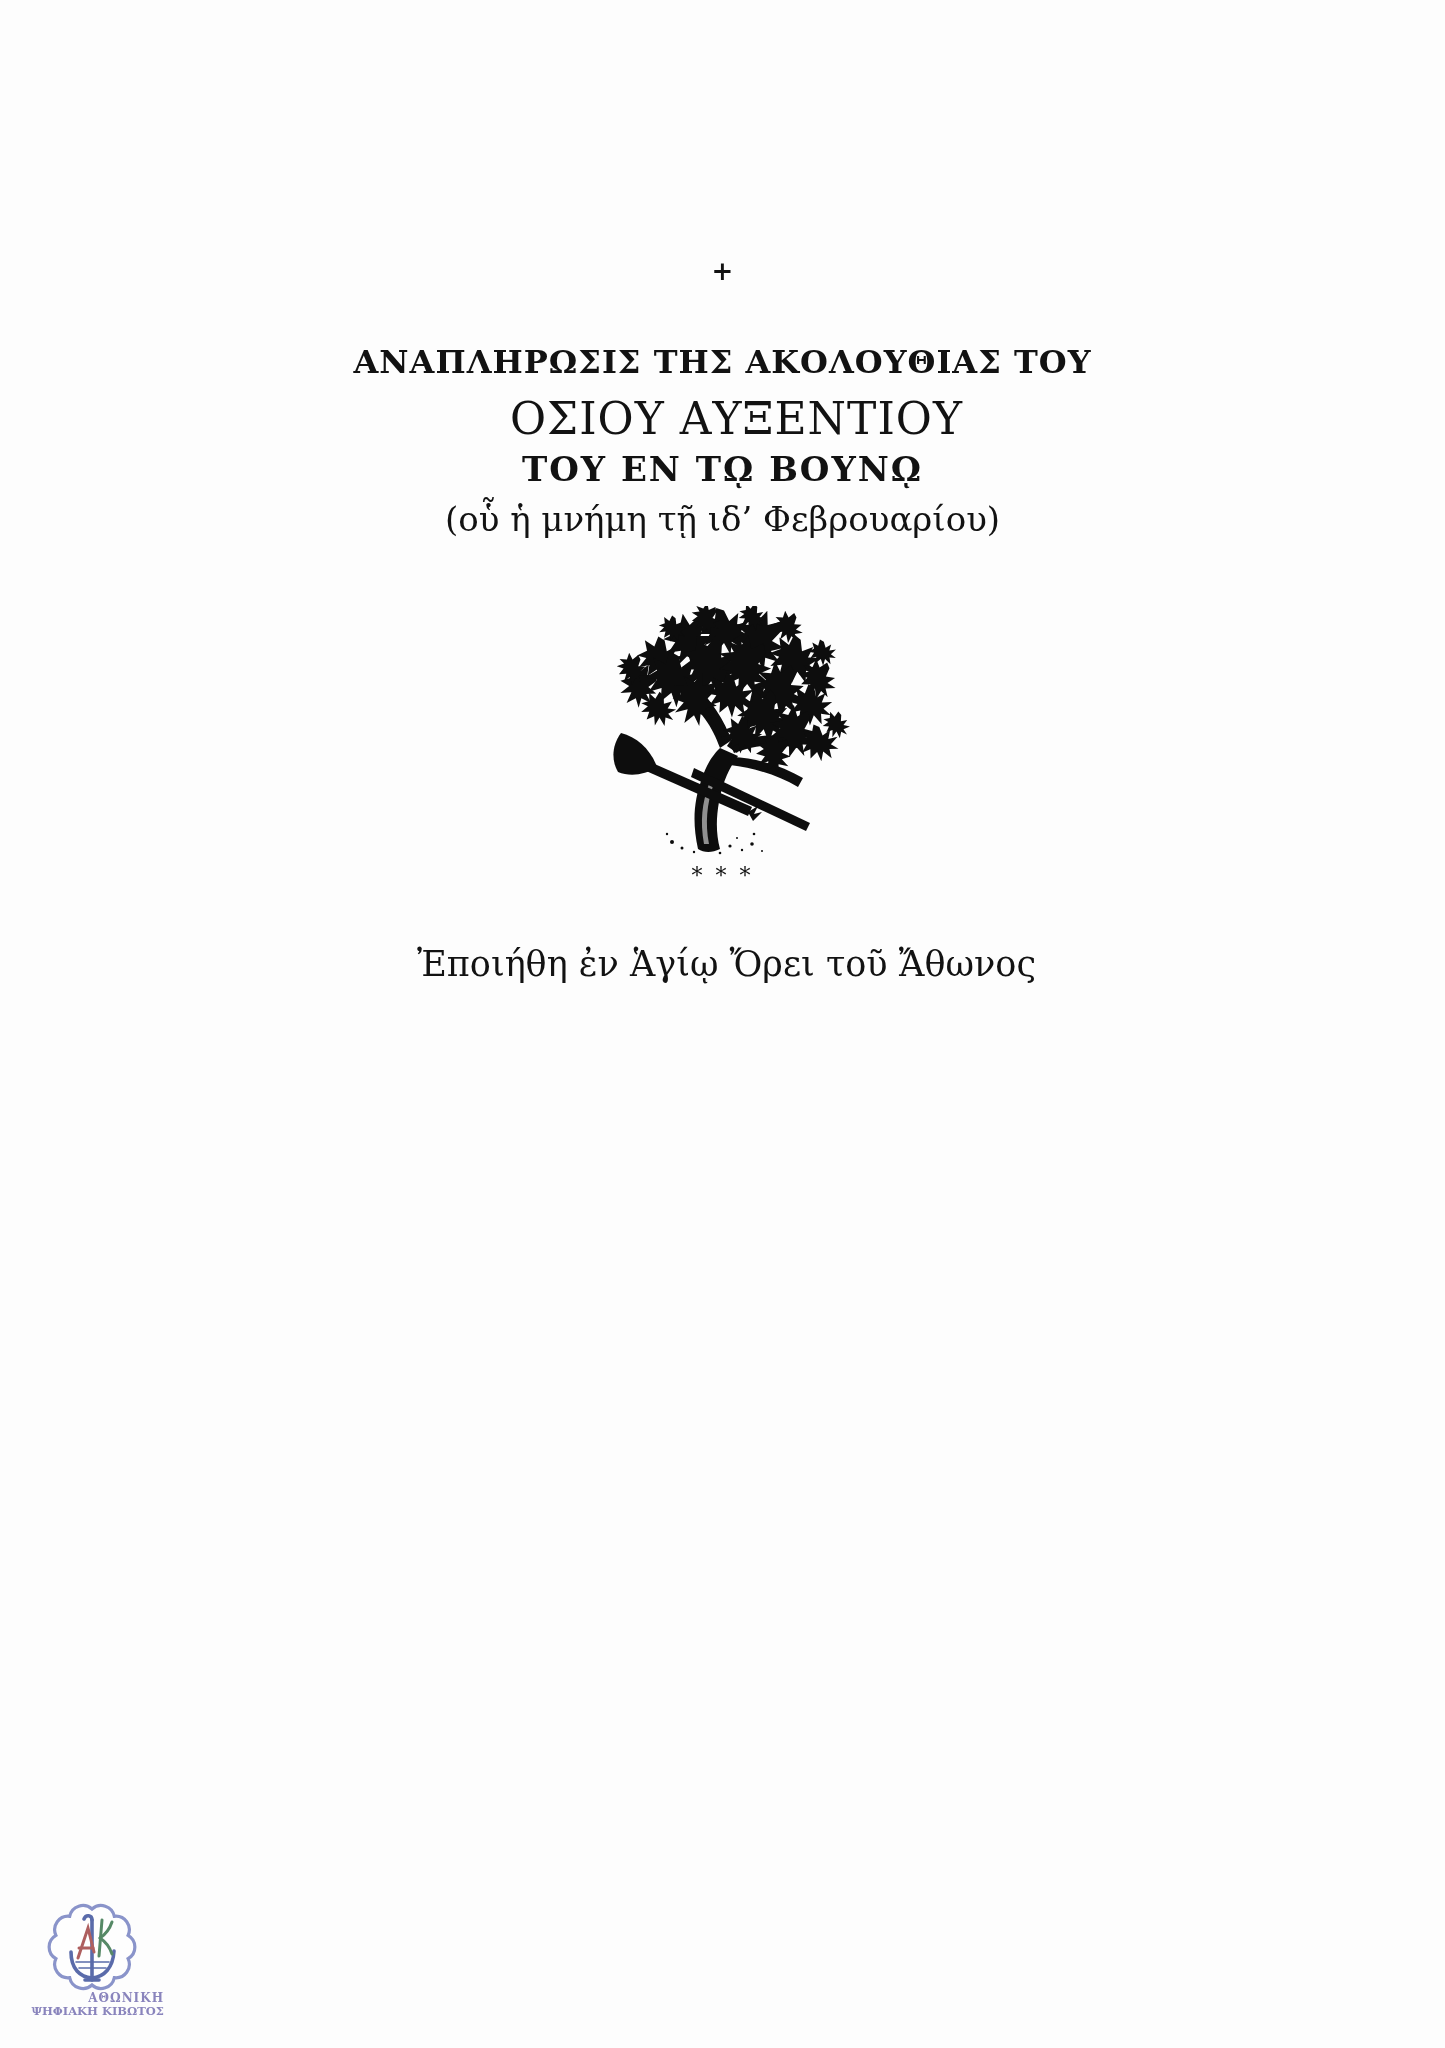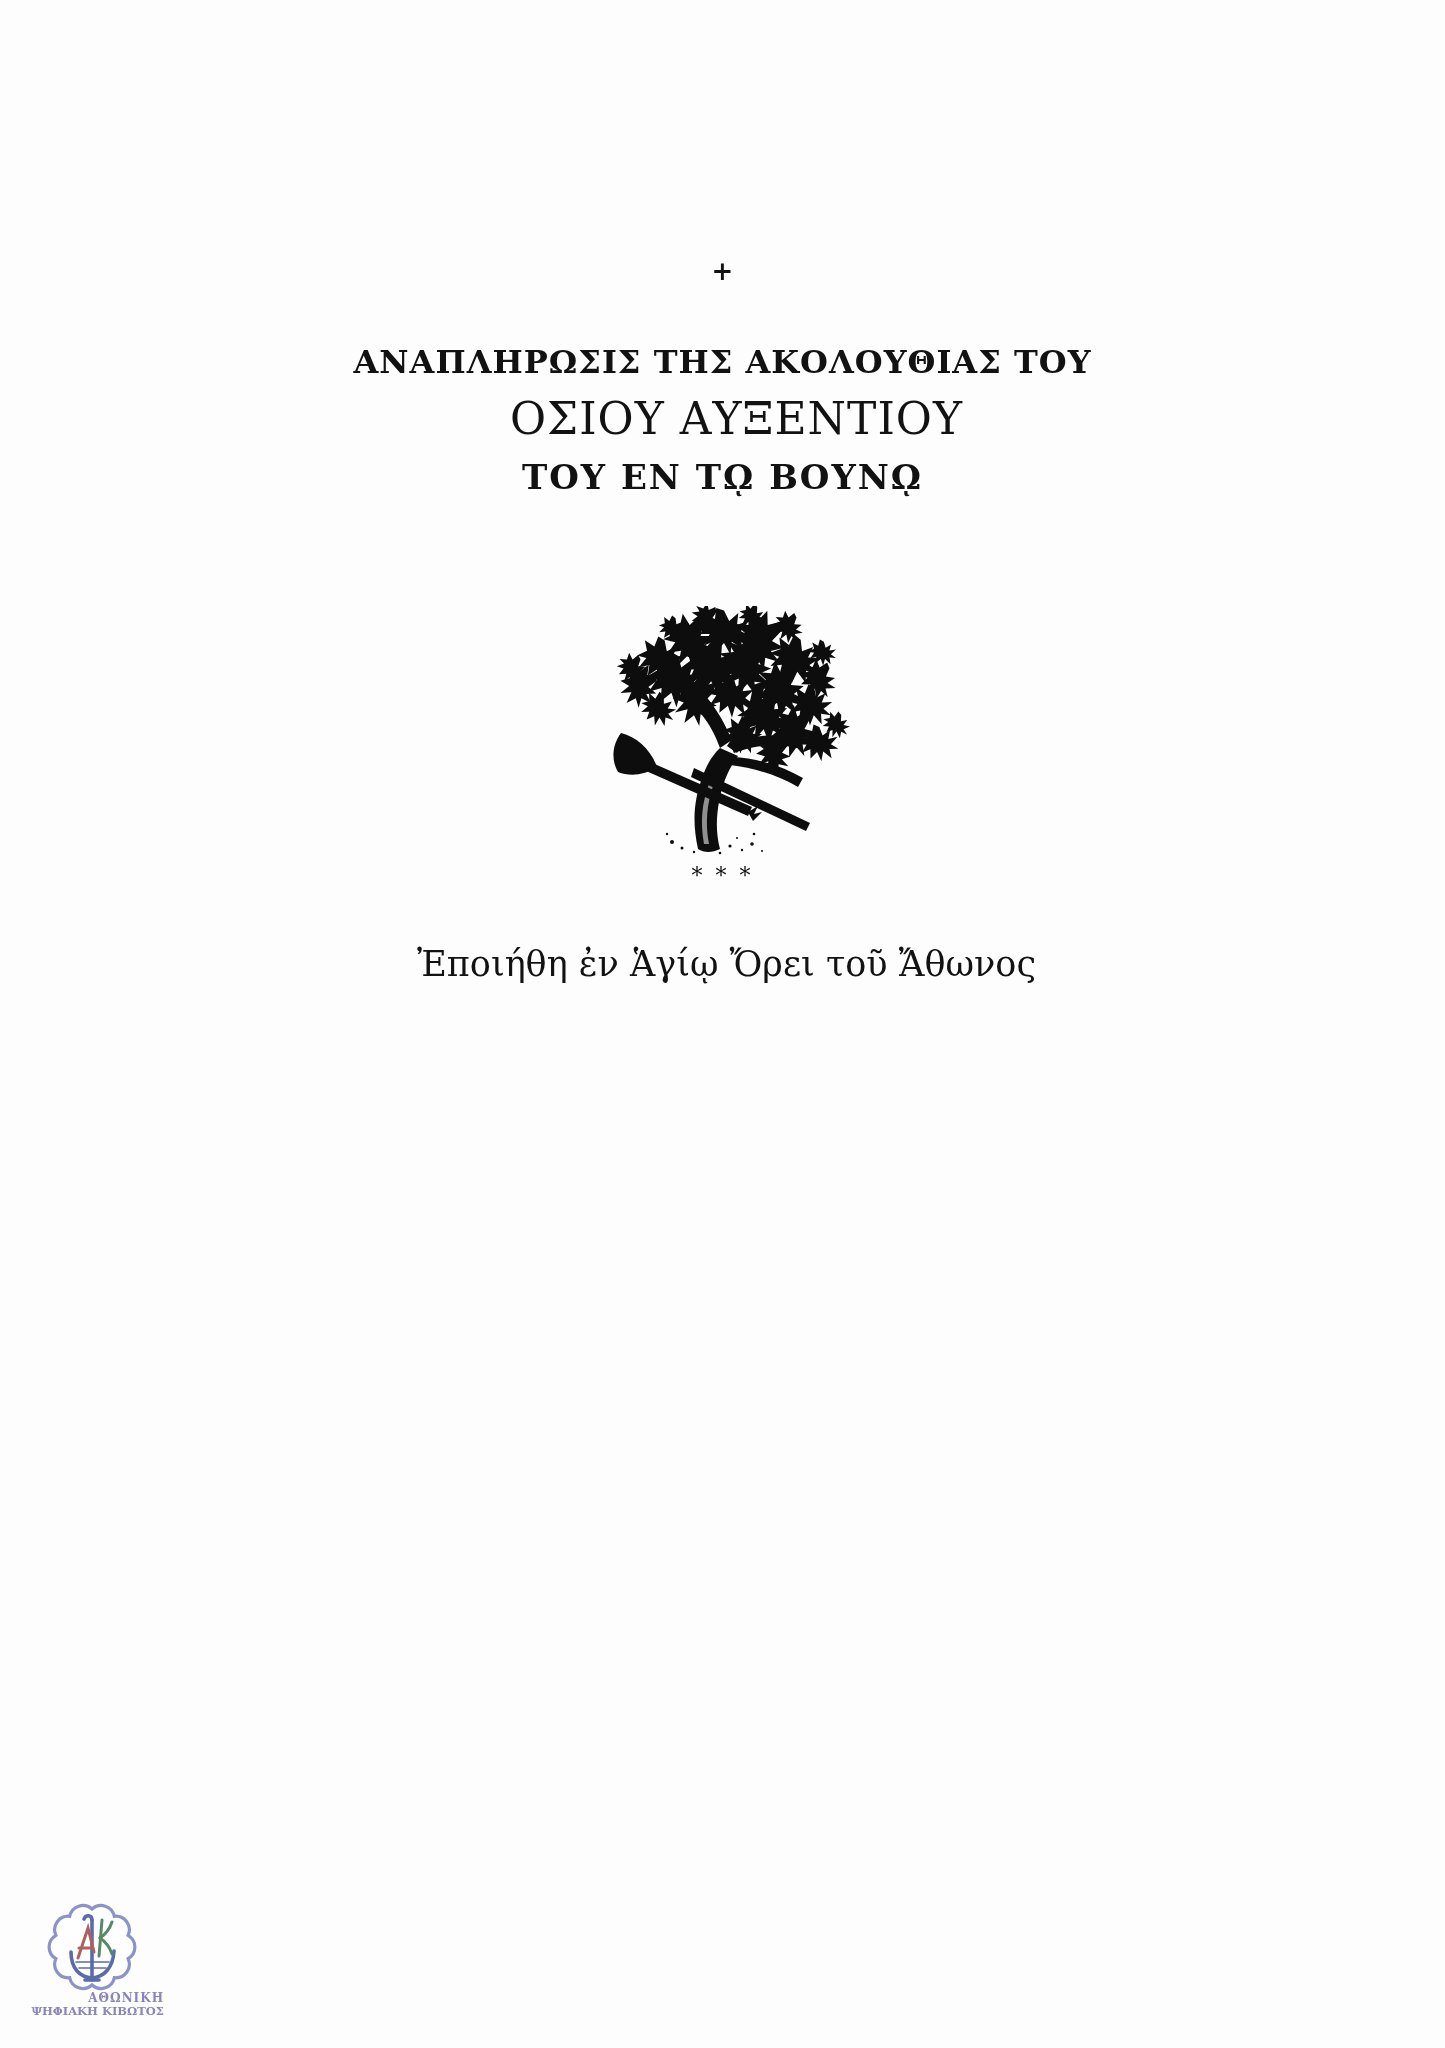--- a/index.html
+++ b/index.html
@@ -17,21 +17,21 @@
   }
   .centerline{
     position:absolute;left:0;right:0;
     text-align:center;
     line-height:1.05;
     white-space:nowrap;
   }
   .cross{top:258px;font-size:26px;font-weight:bold;}
   .title1{top:346px;font-size:32px;font-weight:bold;letter-spacing:1px;text-align:center;}
   .title2{top:396px;font-size:44px;font-weight:normal;letter-spacing:1px;margin-left:28px;}
-  .title3{top:452px;font-size:34px;font-weight:bold;letter-spacing:2px;margin-top:8px;}
+  .title3{top:452px;font-size:34px;font-weight:bold;letter-spacing:2px;}
   .subtitle{top:502px;font-size:34px;font-weight:normal;}
   .stars{top:864px;font-size:22px;letter-spacing:3px;}
   .colophon{top:946px;font-size:35px;padding-left:8px;}
   .year{top:1366px;font-size:34px;}
   .tree-wrap{
     position:absolute;left:602px;top:606px;width:250px;height:252px;
   }
   .tree-wrap svg{width:100%;height:100%;}
   .logo-wrap{
     position:absolute;left:20px;top:1902px;width:144px;
@@ -50,20 +50,21 @@
 </head>
 <body>
 
 <div class="page">
 
   <div class="centerline cross">+</div>
 
   <div class="centerline title1">ΑΝΑΠΛΗΡΩΣΙΣ ΤΗΣ ΑΚΟΛΟΥΘΙΑΣ ΤΟΥ</div>
   <div class="centerline title2">ΟΣΙΟΥ ΑΥΞΕΝΤΙΟΥ</div>
   <div class="centerline title3">ΤΟΥ ΕΝ Τῼ ΒΟΥΝῼ</div>
+  <div class="centerline subtitle">(οὗ ἡ μνήμη τῇ ιδ’ Φεβρουαρίου)</div>
 
   <div class="tree-wrap">
     <svg viewBox="0 0 250 252" xmlns="http://www.w3.org/2000/svg" aria-hidden="true">
       <defs>
         <path id="clump" d="M0,-15 L4,-7 L11,-13 L10,-4 L19,-7 L13,1 L21,5 L12,6 L15,15 L6,9 L5,19 L0,10 L-6,17 L-7,8 L-15,12 L-11,3 L-19,3 L-12,-3 L-16,-11 L-7,-8 L-6,-17 Z"></path>
       </defs>
       <g fill="#0d0d0d">
 
         <path d="M96,243 C90,215 92,195 100,172 C106,155 112,148 118,142 L136,150 C127,162 120,178 117,196 C114,213 114,228 118,243 C110,247 102,247 96,243 Z"></path>
         <path d="M102,238 C98,215 100,197 107,178 l4,2 C105,198 103,217 107,238 Z" fill="#fdfdfd" opacity="0.55"></path>

